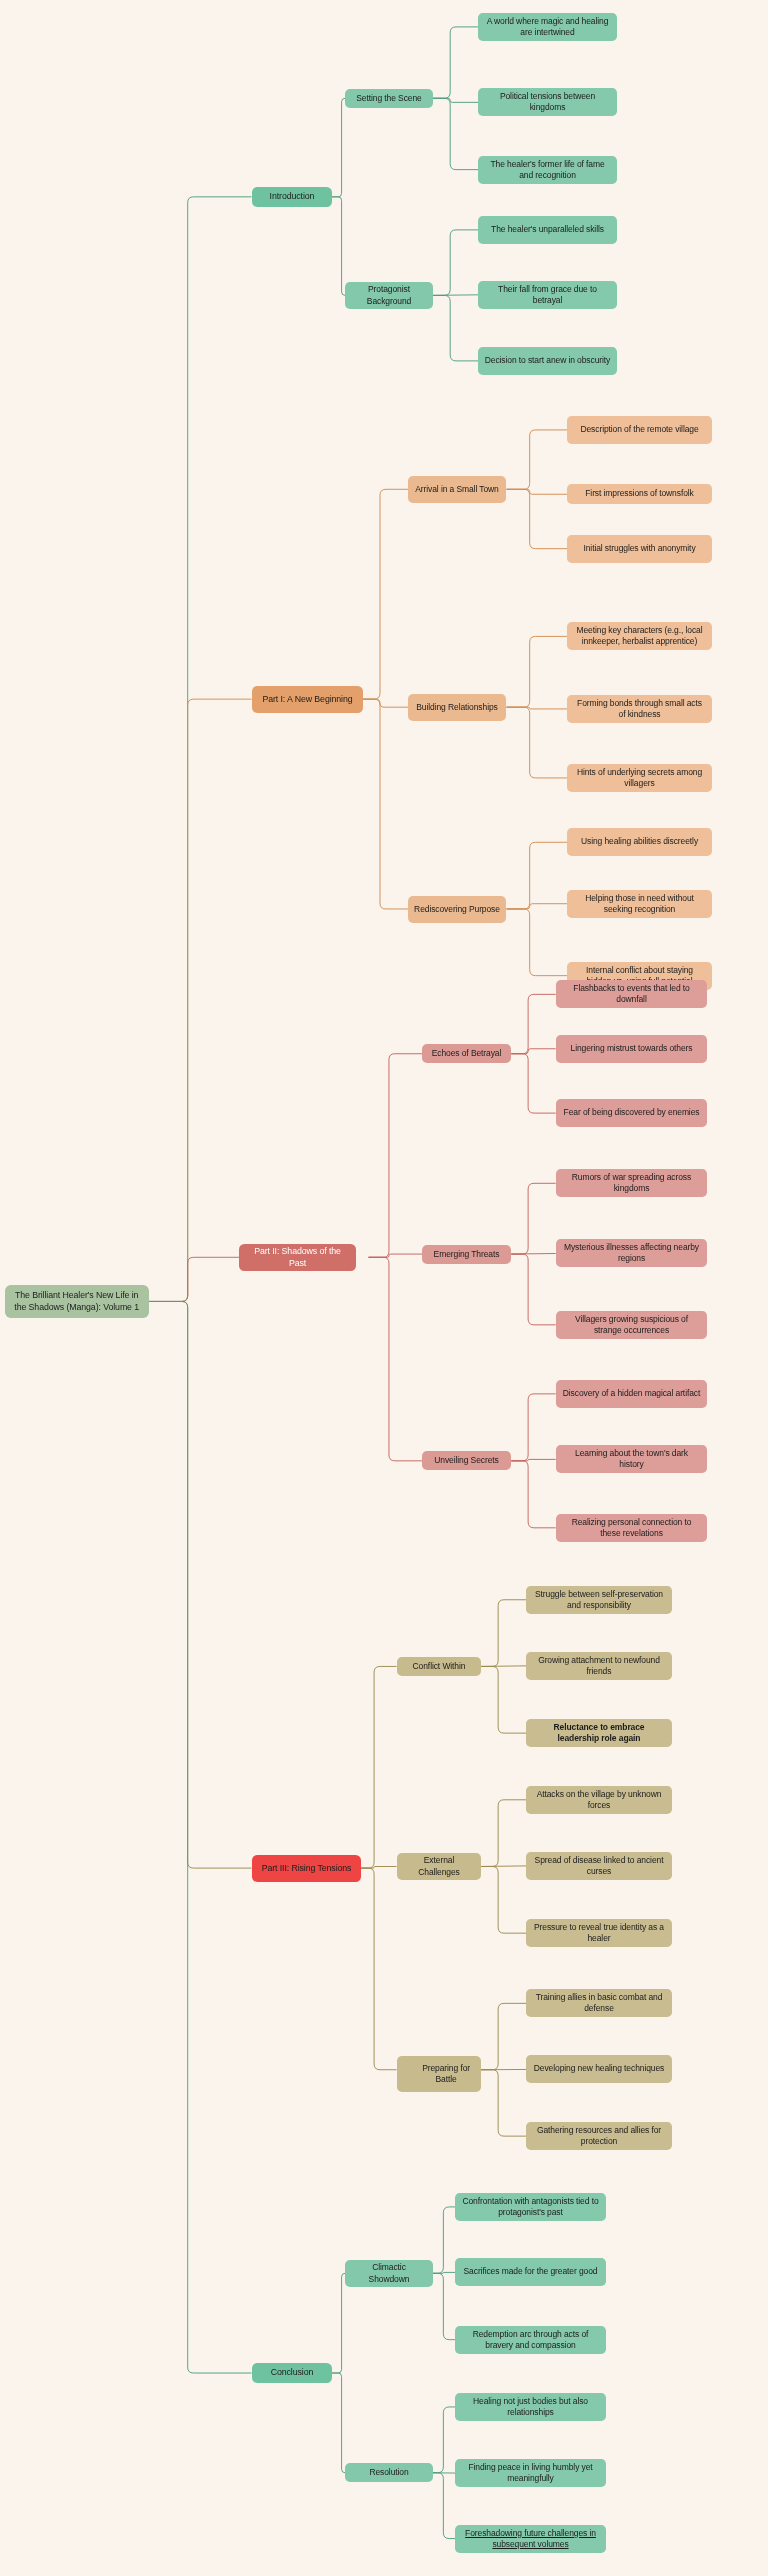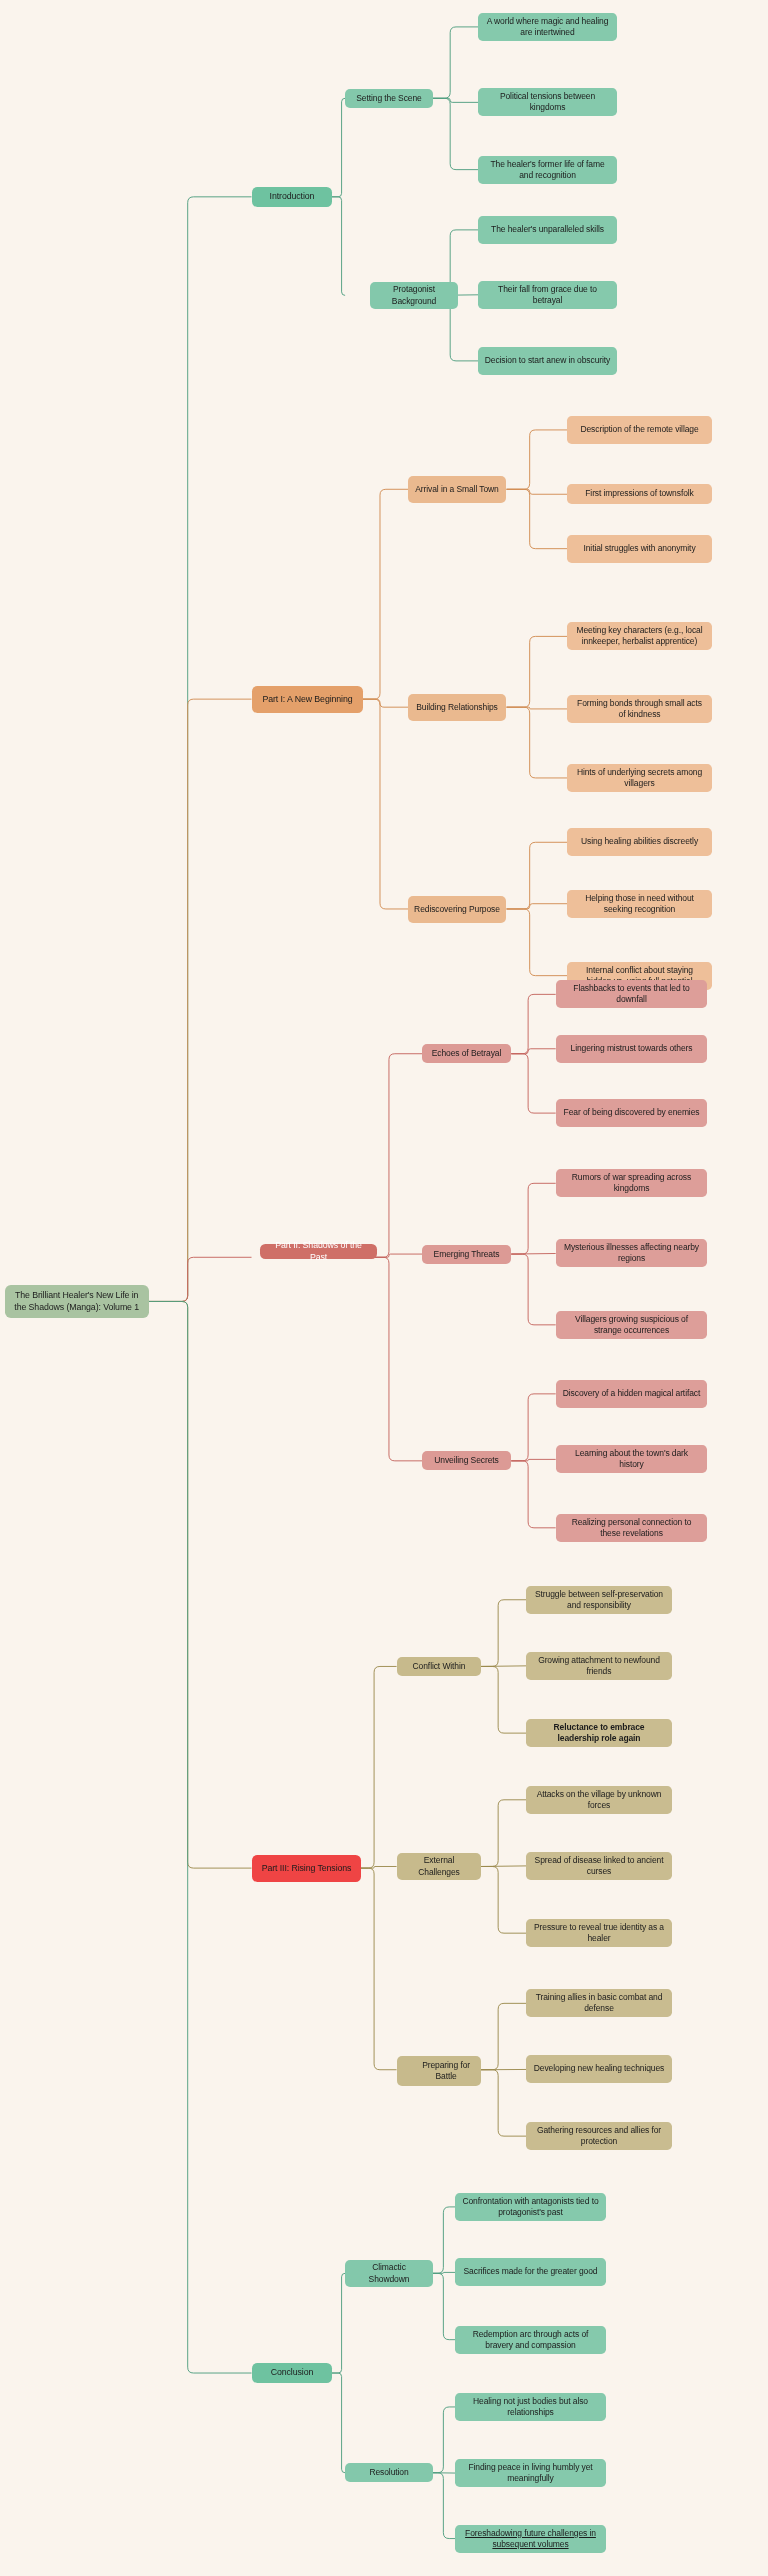--- a/index.html
+++ b/index.html
@@ -144,21 +144,21 @@
       </div>
       <div class="node leaf c-green-leaf" style="left: 478px; top: 216px; width: 139px; height: 28px;">
         <span>The healer's unparalleled skills</span>
       </div>
       <div class="node leaf c-green-leaf" style="left: 478px; top: 281px; width: 139px; height: 28px;">
         <span>Their fall from grace due to betrayal</span>
       </div>
       <div class="node leaf c-green-leaf" style="left: 478px; top: 347px; width: 139px; height: 28px;">
         <span>Decision to start anew in obscurity</span>
       </div>
-      <div class="node lvl2 c-green-mid" style="left: 345px; top: 282px; width: 88px; height: 27px; margin-left: 25px;">
+      <div class="node lvl2 c-green-mid" style="left: 345px; top: 282px; width: 88px; height: 27px;">
         <span>Protagonist Background</span>
       </div>
       <div class="node lvl1 c-green-dark" style="left: 252px; top: 187px; width: 80px; height: 20px;">
         <span>Introduction</span>
       </div>
       <div class="node leaf c-orange-leaf" style="left: 567px; top: 416px; width: 145px; height: 28px;">
         <span>Description of the remote village</span>
       </div>
       <div class="node leaf c-orange-leaf" style="left: 567px; top: 484px; width: 145px; height: 20px;">
         <span>First impressions of townsfolk</span>
@@ -225,21 +225,21 @@
       </div>
       <div class="node leaf c-red-leaf" style="left: 556px; top: 1445px; width: 151px; height: 28px;">
         <span>Learning about the town's dark history</span>
       </div>
       <div class="node leaf c-red-leaf" style="left: 556px; top: 1514px; width: 151px; height: 28px;">
         <span>Realizing personal connection to these revelations</span>
       </div>
       <div class="node lvl2 c-red-mid" style="left: 422px; top: 1451px; width: 89px; height: 18.7px;">
         <span>Unveiling Secrets</span>
       </div>
-      <div class="node lvl1 c-red-dark" style="left: 260px; top: 1244px; width: 117px; height: 15px; text-align: center;">
+      <div class="node lvl1 c-red-dark" style="left: 239px; top: 1244px; width: 117px; height: 27px; text-align: center;">
         <span>Part II: Shadows of the Past</span>
       </div>
       <div class="node leaf c-khaki-leaf" style="left: 526px; top: 1586px; width: 146px; height: 28px;">
         <span>Struggle between self-preservation and responsibility</span>
       </div>
       <div class="node leaf c-khaki-leaf" style="left: 526px; top: 1652px; width: 146px; height: 28px; text-align: center;">
         <span>Growing attachment to newfound friends</span>
       </div>
       <div class="node leaf c-khaki-leaf" style="left: 526px; top: 1719px; width: 146px; height: 28px; font-weight: bold;">
         <span>Reluctance to embrace leadership role again</span>
@@ -261,21 +261,21 @@
       </div>
       <div class="node leaf c-khaki-leaf" style="left: 526px; top: 1989px; width: 146px; height: 28px;">
         <span>Training allies in basic combat and defense</span>
       </div>
       <div class="node leaf c-khaki-leaf" style="left: 526px; top: 2055px; width: 146px; height: 28px;">
         <span>Developing new healing techniques</span>
       </div>
       <div class="node leaf c-khaki-leaf" style="left: 526px; top: 2122px; width: 146px; height: 28px;">
         <span>Gathering resources and allies for protection</span>
       </div>
-      <div class="node lvl2 c-khaki-mid" style="left: 397px; top: 2056px; width: 84px; height: 30px; padding-left: 20px;">
+      <div class="node lvl2 c-khaki-mid" style="left: 397px; top: 2056px; width: 84px; height: 36px; padding-left: 20px;">
         <span>Preparing for Battle</span>
       </div>
       <div class="node lvl1 c-khaki-dark" style="left: 252px; top: 1855px; width: 109px; height: 27px;">
         <span>Part III: Rising Tensions</span>
       </div>
       <div class="node leaf c-green-leaf" style="left: 455px; top: 2193px; width: 151px; height: 28px;">
         <span>Confrontation with antagonists tied to protagonist's past</span>
       </div>
       <div class="node leaf c-green-leaf" style="left: 455px; top: 2258px; width: 151px; height: 28px;">
         <span>Sacrifices made for the greater good</span>

